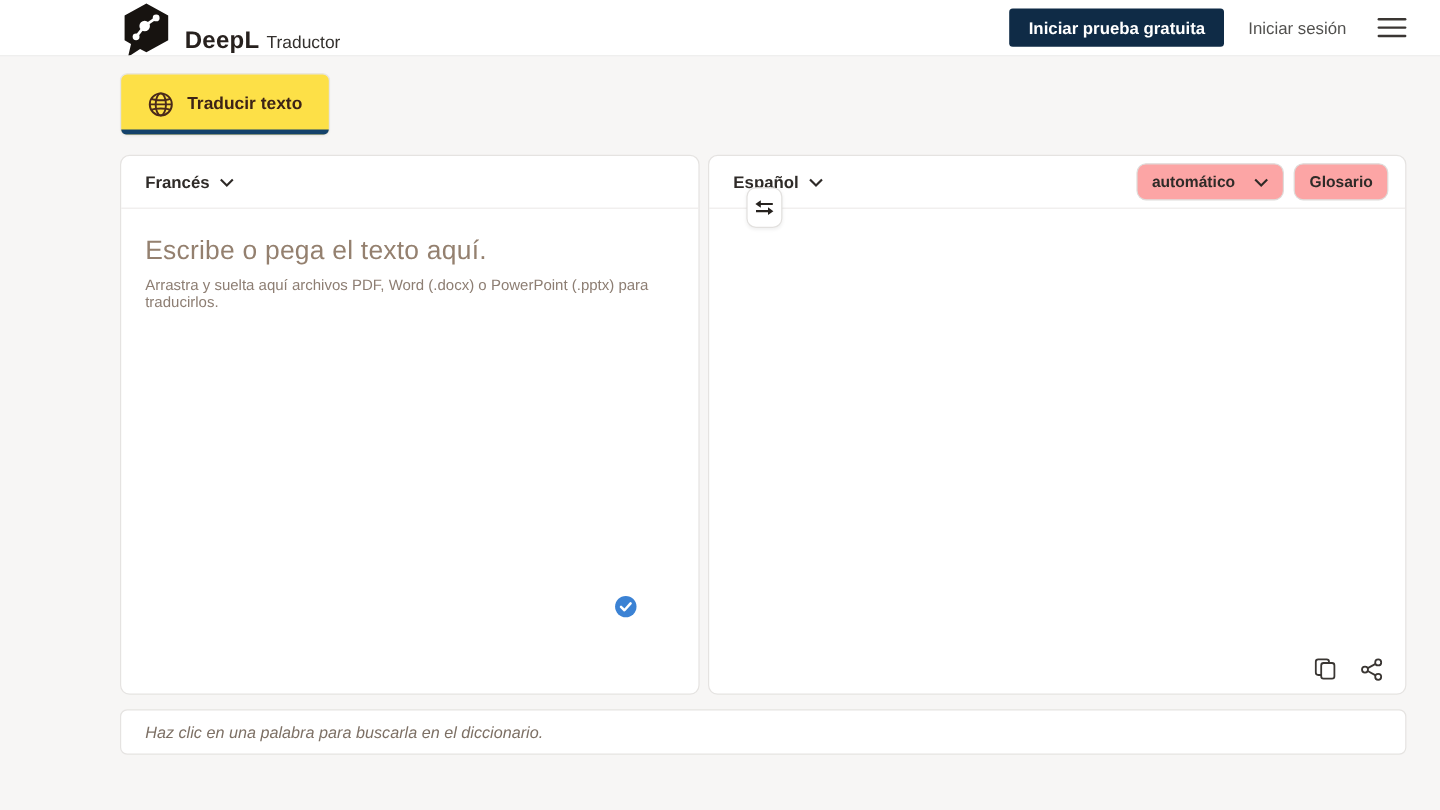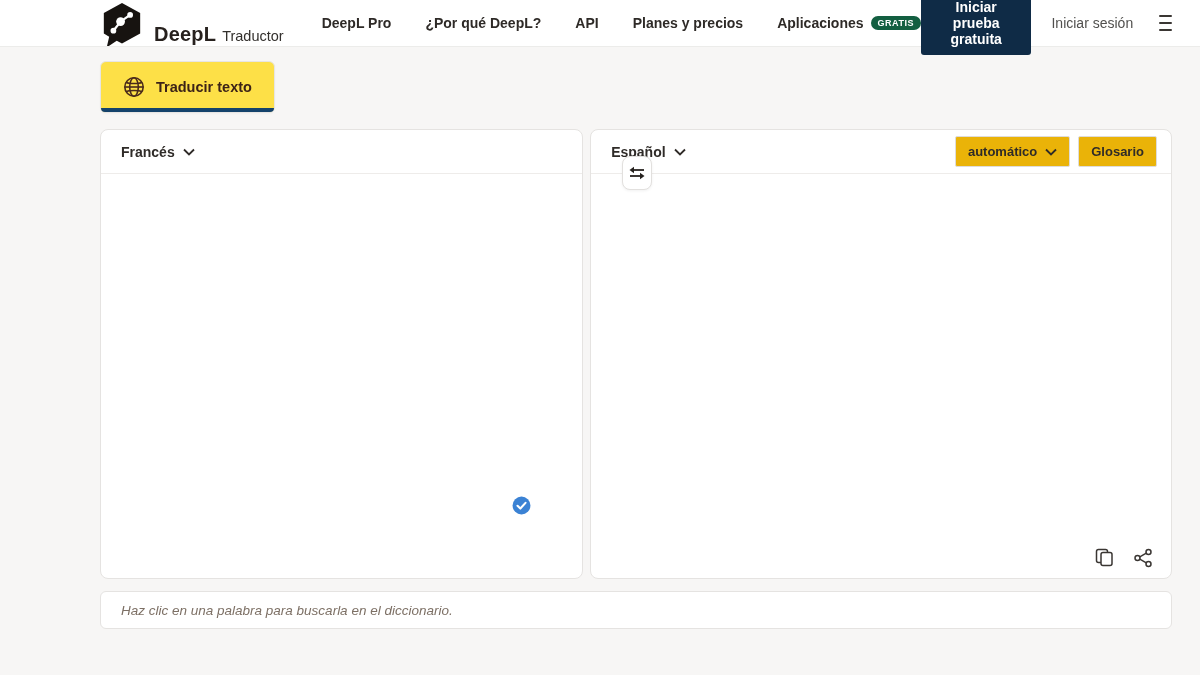--- a/index.html
+++ b/index.html
@@ -61,22 +61,22 @@
   .panel.target { width:642px; }
   .panel-header {
     height:44px; display:flex; align-items:center; padding:0 14px 0 20px;
     border-bottom:1px solid #eeecea;
   }
   .lang-select { display:flex; align-items:center; gap:8px; cursor:pointer; }
   .lang-label { font-size:14px; font-weight:700; color:#2f2b28; }
   .chev { width:12px; height:8px; }
   .header-buttons { margin-left:auto; display:flex; gap:8px; }
   .mini-btn {
-    background:#eab308; border:1px solid #dedcda; border-radius:2px;
-    height:31px; padding:0 12px; display:flex; align-items:center; gap:8px;
+    background:#fca5a5; border:1px solid #dedcda; border-radius:8px;
+    height:31px; padding:0 12px; display:flex; align-items:center; gap:16px;
     font-size:13px; font-weight:600; color:#2f2b28; cursor:pointer; font-family:inherit;
   }
   .mini-btn.bold { font-weight:700; }
 
   .panel-body { padding:22px 20px 0 20px; }
   .ph-title { font-size:22px; color:#94806f; font-weight:400; letter-spacing:.2px; }
   .ph-sub { font-size:12.5px; color:#8d7e73; margin-top:9px; }
 
   .swap-btn {
     position:absolute; left:622px; top:27px; width:30px; height:34px;
@@ -112,38 +112,20 @@
       <circle cx="14" cy="30" r="3" fill="#ffffff"></circle>
       <line x1="21.5" y1="20.5" x2="31.5" y2="13.5" stroke="#ffffff" stroke-width="2.4"></line>
       <line x1="21.5" y1="20.5" x2="14" y2="30" stroke="#ffffff" stroke-width="2.4"></line>
     </svg>
     <span class="brand-text">
       <span class="brand-name">DeepL</span>
       <span class="brand-sub">Traductor</span>
     </span>
   </div>
 
-  <nav class="nav">
-    <span class="nav-item">
-      <span>DeepL Pro</span>
-    </span>
-    <span class="nav-item">
-      <span>¿Por qué DeepL?</span>
-    </span>
-    <span class="nav-item">
-      <span>API</span>
-    </span>
-    <span class="nav-item">
-      <span>Planes y precios</span>
-    </span>
-    <span class="nav-item">
-      <span>Aplicaciones</span>
-      <span class="badge">GRATIS</span>
-    </span>
-  </nav>
 
   <div class="header-right">
     <button class="cta-btn">Iniciar prueba gratuita</button>
     <span class="login">Iniciar sesión</span>
     <div class="hamburger">
       <span></span>
         <span></span>
         <span></span>
     </div>
   </div>
@@ -169,20 +151,24 @@
 
     <div class="panel source">
       <div class="panel-header">
         <div class="lang-select">
           <span class="lang-label">Francés</span>
           <svg class="chev" viewBox="0 0 12 8">
             <polyline points="1,1.5 6,6.5 11,1.5" fill="none" stroke="#2f2b28" stroke-width="1.8"></polyline>
           </svg>
         </div>
       </div>
+      <div class="panel-body">
+        <div class="ph-title">Escribe o pega el texto aquí.</div>
+        <div class="ph-sub">Arrastra y suelta aquí archivos PDF, Word (.docx) o PowerPoint (.pptx) para traducirlos.</div>
+      </div>
       <svg class="check-badge" viewBox="0 0 20 20">
         <circle cx="10" cy="10" r="9.4" fill="#3b82d4"></circle>
         <polyline points="5.8,10.3 8.8,13.2 14.2,7.2" fill="none" stroke="#ffffff" stroke-width="2.2" stroke-linecap="round" stroke-linejoin="round"></polyline>
       </svg>
     </div>
 
     <div class="panel target">
       <div class="panel-header">
         <div class="lang-select">
           <span class="lang-label">Español</span>

